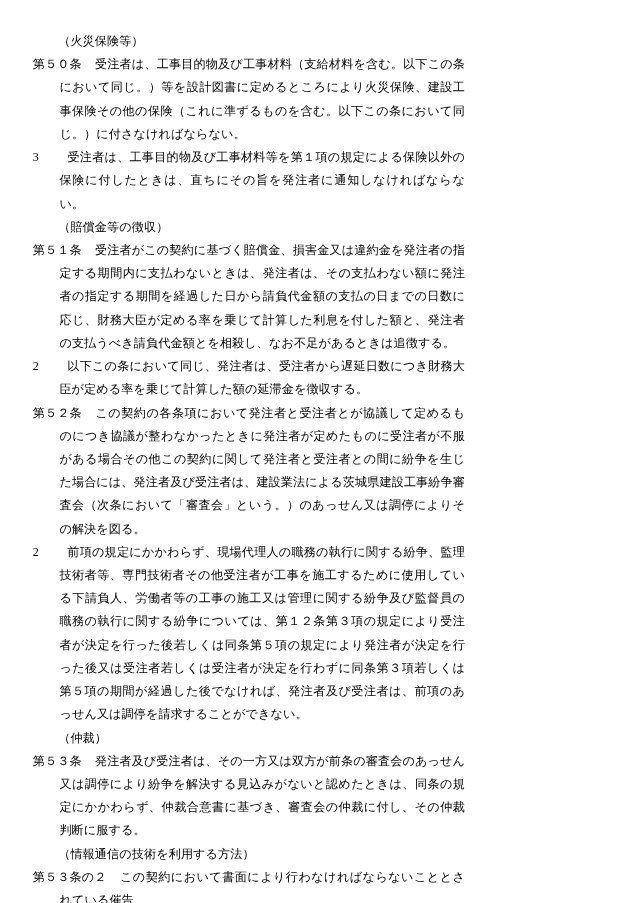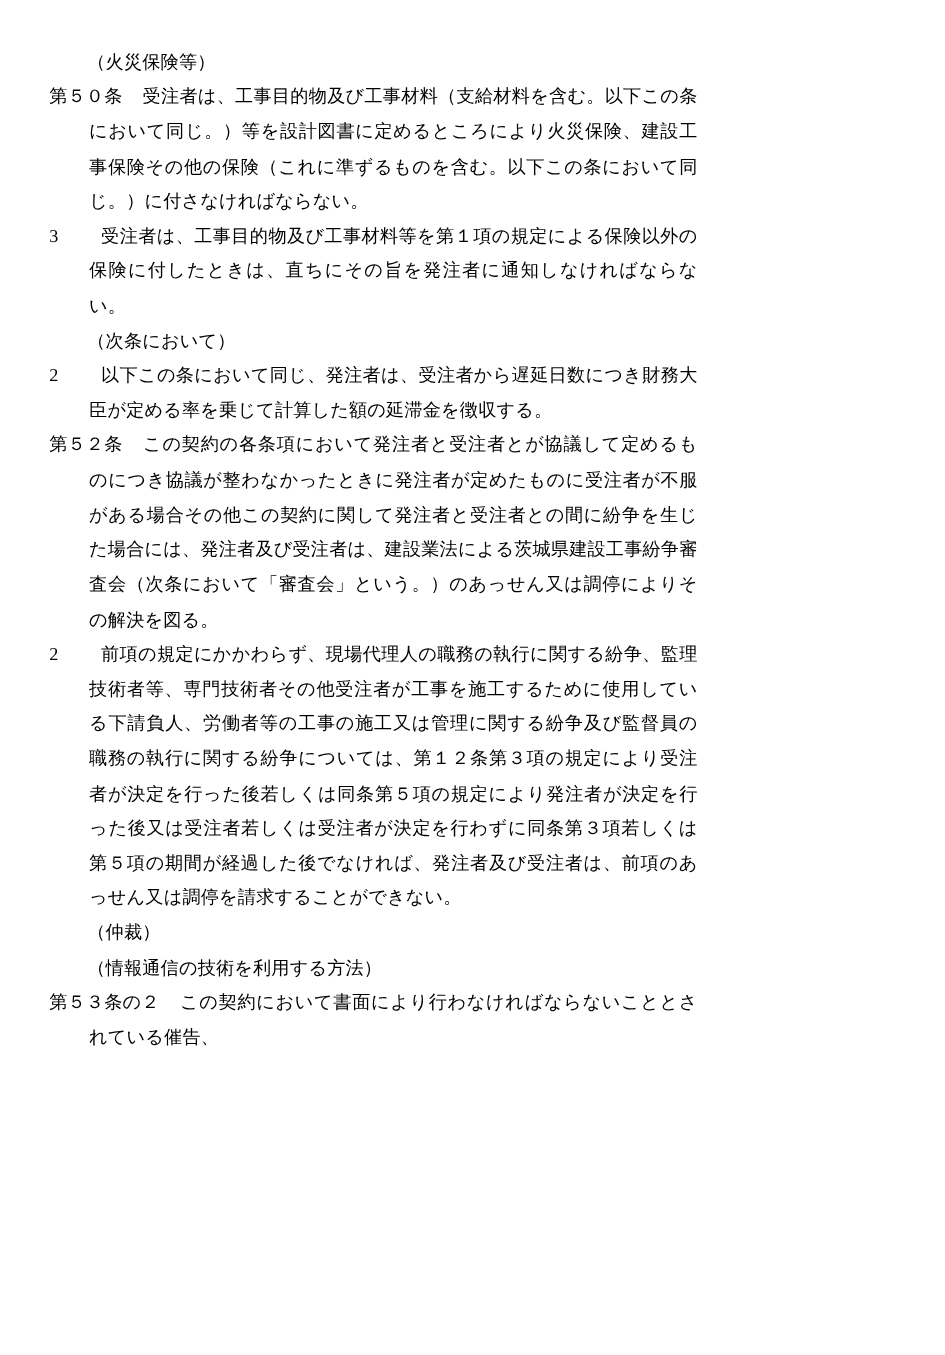--- a/index.html
+++ b/index.html
@@ -58,21 +58,23 @@
   }
 </style>
 </head>
 <body>
 
 <div id="page">
   <div id="body-content">
       <p class="block heading"><span>（火災保険等）</span></p>
       <p class="block article"><span class="num">第５０条</span><span class="gap-wide"></span><span>受注者は、工事目的物及び工事材料（支給材料を含む。以下この条において同じ。）等を設計図書に定めるところにより火災保険、建設工事保険その他の保険（これに準ずるものを含む。以下この条において同じ。）に付さなければならない。</span></p>
       <p class="block item"><span class="num">3</span><span class="gap"></span><span>受注者は、工事目的物及び工事材料等を第１項の規定による保険以外の保険に付したときは、直ちにその旨を発注者に通知しなければならない。</span></p>
-      <p class="block heading"><span>（次条において）</span></p>
+      <p class="block heading"><span>（賠償金等の徴収）</span></p>
+      <p class="block article"><span class="num">第５１条</span><span class="gap-wide"></span><span>受注者がこの契約に基づく賠償金、損害金又は違約金を発注者の指定する期間内に支払わないときは、発注者は、その支払わない額に発注者の指定する期間を経過した日から請負代金額の支払の日までの日数に応じ、財務大臣が定める率を乗じて計算した利息を付した額と、発注者の支払うべき請負代金額とを相殺し、なお不足があるときは追徴する。</span></p>
       <p class="block item"><span class="num">2</span><span class="gap"></span><span>以下この条において同じ、発注者は、受注者から遅延日数につき財務大臣が定める率を乗じて計算した額の延滞金を徴収する。</span></p>
       <p class="block article"><span class="num">第５２条</span><span class="gap-wide"></span><span>この契約の各条項において発注者と受注者とが協議して定めるものにつき協議が整わなかったときに発注者が定めたものに受注者が不服がある場合その他この契約に関して発注者と受注者との間に紛争を生じた場合には、発注者及び受注者は、建設業法による茨城県建設工事紛争審査会（次条において「審査会」という。）のあっせん又は調停によりその解決を図る。</span></p>
       <p class="block item"><span class="num">2</span><span class="gap"></span><span>前項の規定にかかわらず、現場代理人の職務の執行に関する紛争、監理技術者等、専門技術者その他受注者が工事を施工するために使用している下請負人、労働者等の工事の施工又は管理に関する紛争及び監督員の職務の執行に関する紛争については、第１２条第３項の規定により受注者が決定を行った後若しくは同条第５項の規定により発注者が決定を行った後又は受注者若しくは受注者が決定を行わずに同条第３項若しくは第５項の期間が経過した後でなければ、発注者及び受注者は、前項のあっせん又は調停を請求することができない。</span></p>
       <p class="block heading"><span>（仲裁）</span></p>
+      <p class="block article"><span class="num">第５３条</span><span class="gap-wide"></span><span>発注者及び受注者は、その一方又は双方が前条の審査会のあっせん又は調停により紛争を解決する見込みがないと認めたときは、同条の規定にかかわらず、仲裁合意書に基づき、審査会の仲裁に付し、その仲裁判断に服する。</span></p>
       <p class="block heading"><span>（情報通信の技術を利用する方法）</span></p>
       <p class="block article"><span class="num">第５３条の２</span><span class="gap-wide"></span><span>この契約において書面により行わなければならないこととされている催告、</span></p>
     </div>
 </div>
 
 </body></html>

